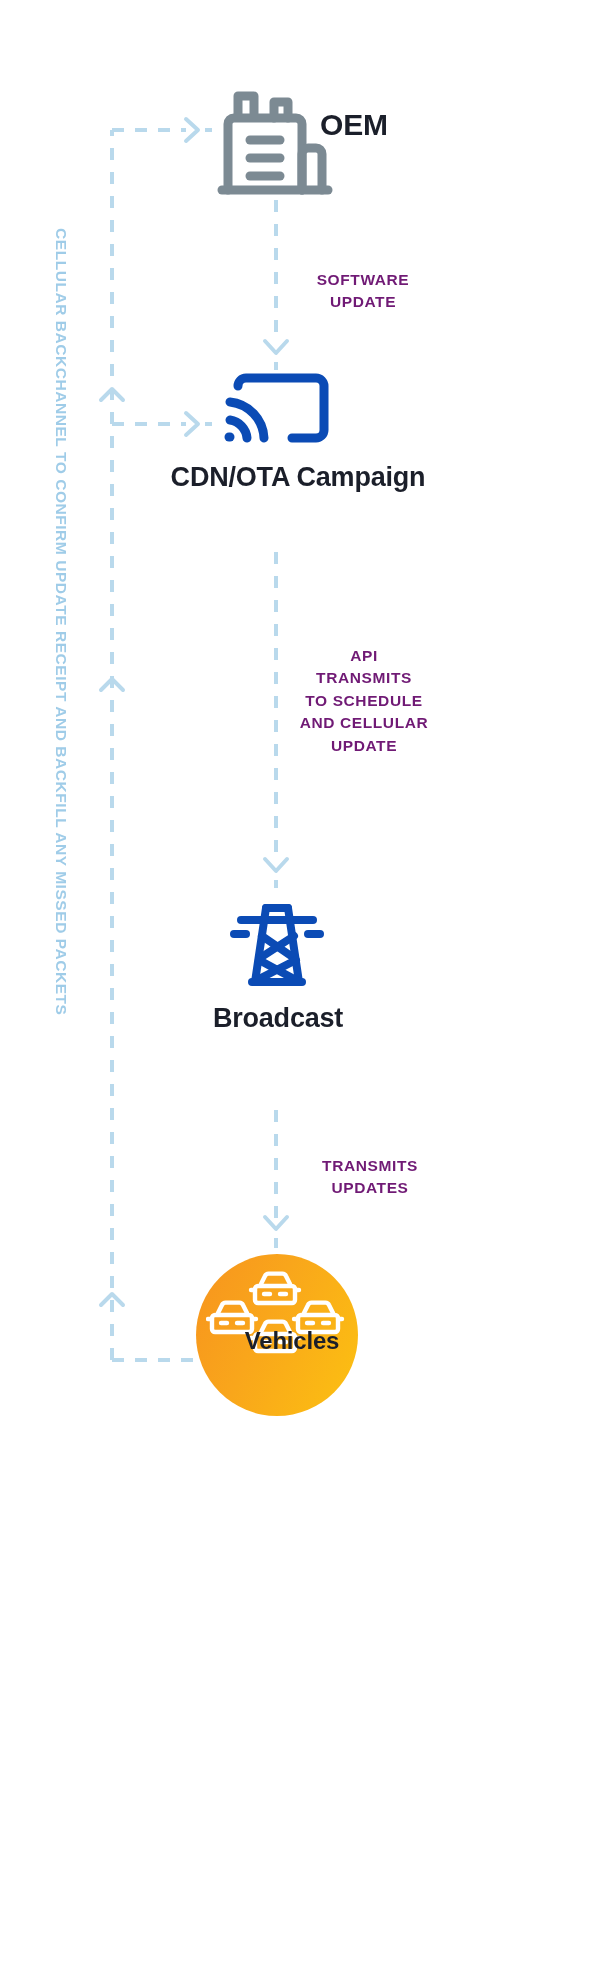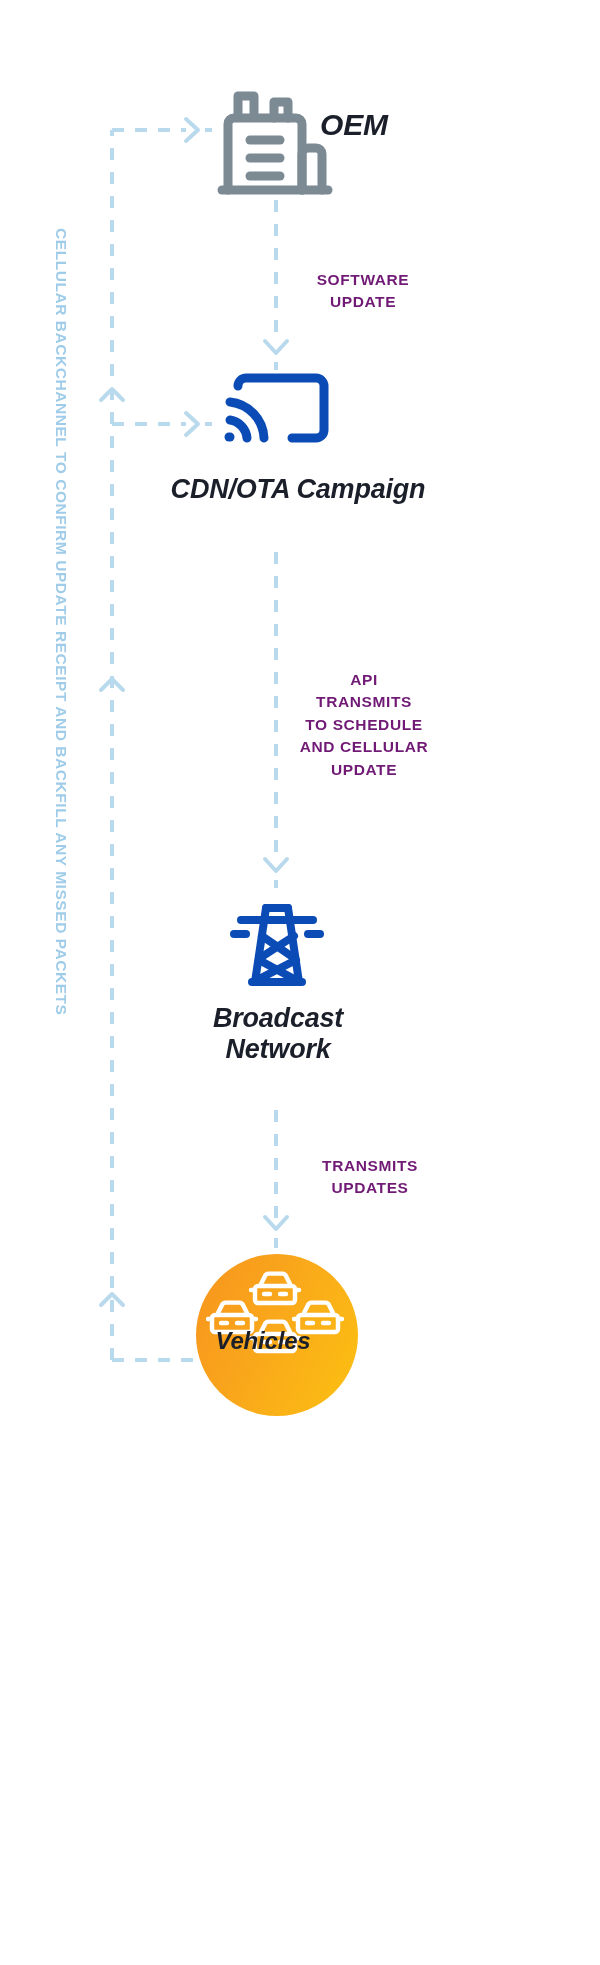--- a/index.html
+++ b/index.html
@@ -37,47 +37,45 @@
   }
 
   
   .node-title {
     position: absolute;
     color: #1B1F2A;
     font-weight: 700;
     text-align: center;
     line-height: 1.16;
     letter-spacing: -0.2px;
-    font-style: italic;
   }
 
   #oem-title {
     left: 320px;
     top: 108px;
     font-size: 30px;
     text-align: left;
   }
 
   #cdn-title {
     left: 118px;
     top: 462px;
     width: 360px;
     font-size: 27px;
-    margin-top: 12px;
   }
 
   #broadcast-title {
     left: 150px;
     top: 1003px;
     width: 256px;
     font-size: 27px;
   }
 
   #vehicles-title {
-    left: 163px;
+    left: 192px;
     top: 1327px;
     width: 200px;
     font-size: 24px;
     color: #1B1F2A;
     z-index: 5;
   }
 
   
   .edge-label {
     position: absolute;
@@ -92,21 +90,20 @@
   #label-software-update {
     left: 288px;
     top: 269px;
     width: 150px;
   }
 
   #label-api {
     left: 288px;
     top: 645px;
     width: 152px;
-    margin-top: 24px;
   }
 
   #label-transmits {
     left: 296px;
     top: 1155px;
     width: 148px;
   }
 
   
   .icon-wrap {
@@ -256,21 +253,20 @@
         <path d="M66 40 L 32 62"></path>
         <path d="M31 64 L 68 84"></path>
         <path d="M68 64 L 29 84"></path>
 
         <path d="M24 86 H 74"></path>
       </g>
     </svg>
   </div>
   <div class="node-title" id="broadcast-title">
     <div>Broadcast</div>
-    <div>Network</div>
   </div>
 
   <div class="edge-label" id="label-transmits">
     <div>TRANSMITS</div>
     <div>UPDATES</div>
   </div>
 
   <div id="vehicles-circle"></div>
   <div id="vehicles-cars">
     <svg width="142" height="84" viewBox="0 0 142 84">

